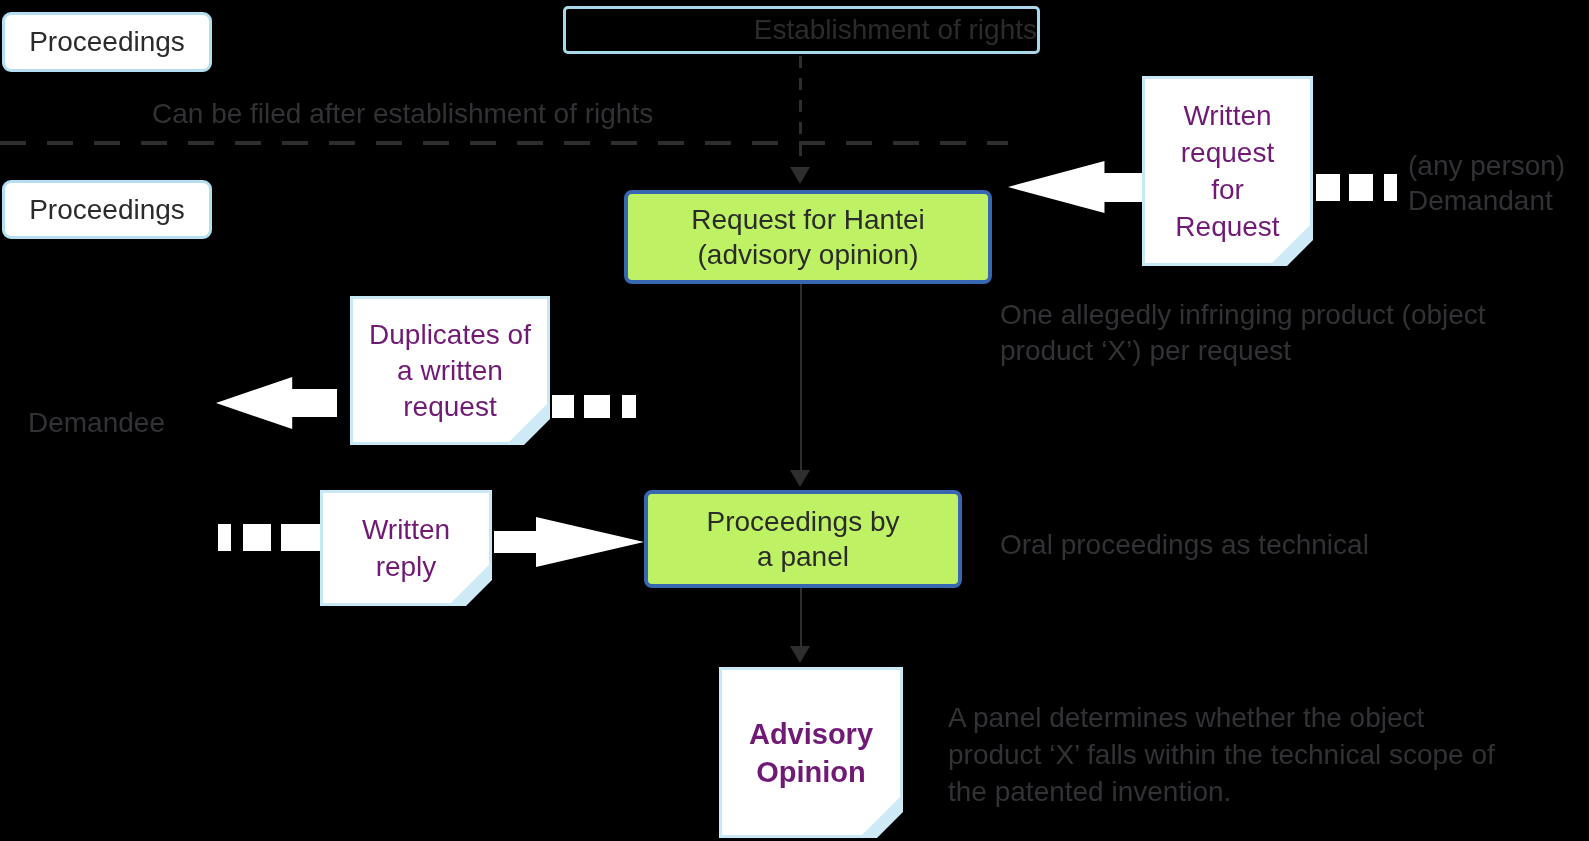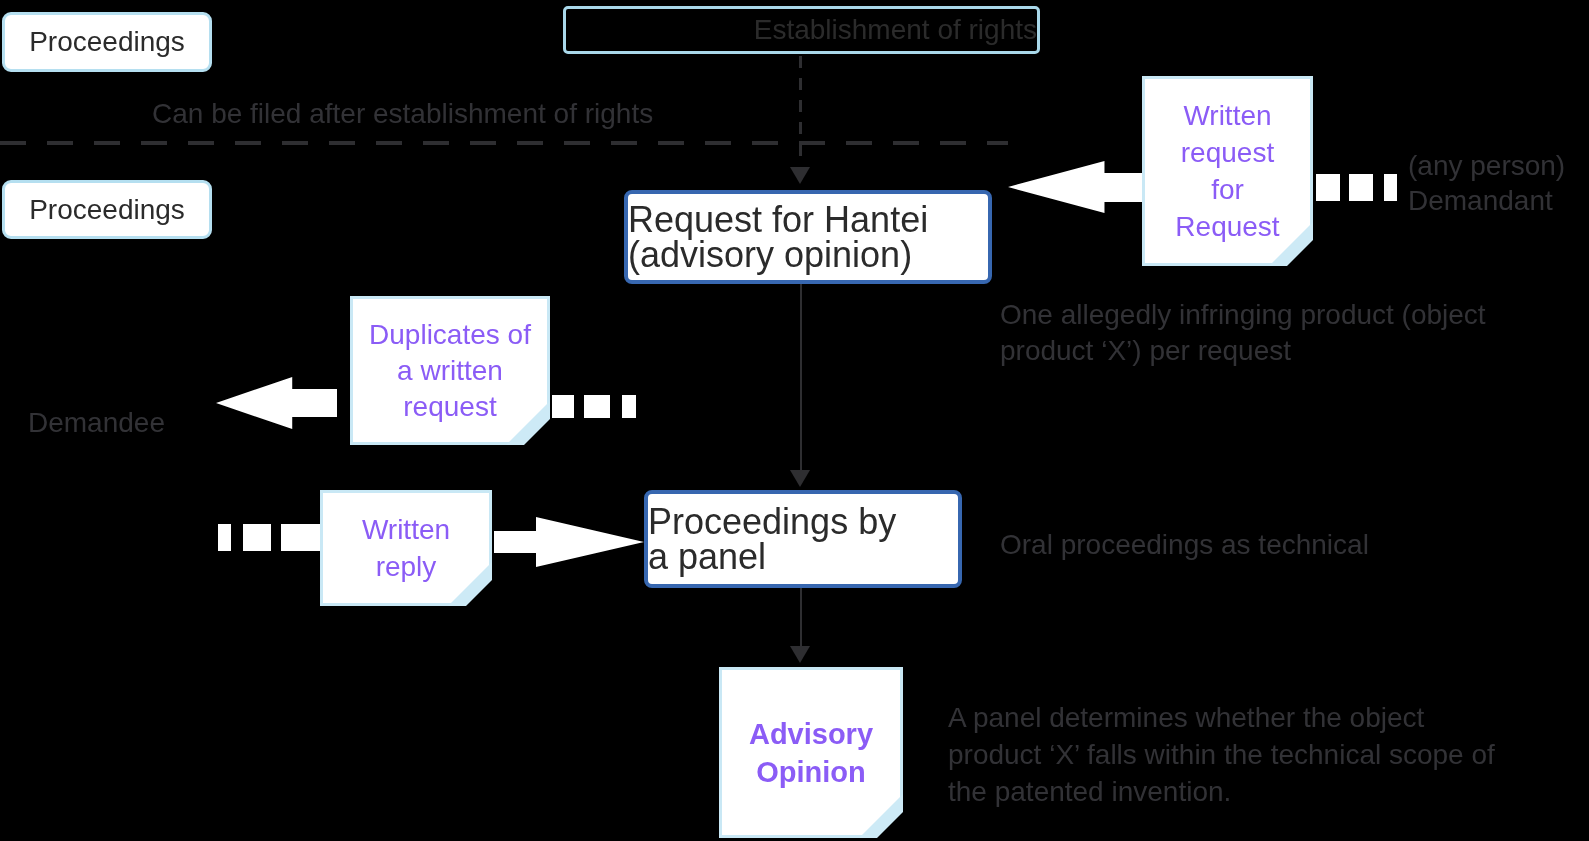--- a/index.html
+++ b/index.html
@@ -15,29 +15,29 @@
     color:#2b2b2b;font-size:28px;box-sizing:border-box;
   }
   
   .outline-box{
     background:transparent;border:3px solid #a9d8ea;border-radius:5px;
     display:flex;align-items:center;justify-content:flex-end;
     color:#2b2b2b;font-size:28px;box-sizing:border-box;
   }
   
   .blue-box{
-    background:#ffffff;border:4px solid #3767b0;border-radius:8px;
-    display:flex;flex-direction:column;align-items:flex-start;justify-content:center;
-    color:#2b2b2b;font-size:36px;line-height:35px;text-align:center;box-sizing:border-box;
+    background:#bef264;border:4px solid #3767b0;border-radius:8px;
+    display:flex;flex-direction:column;align-items:center;justify-content:center;
+    color:#2b2b2b;font-size:28px;line-height:35px;text-align:center;box-sizing:border-box;
   }
   
   .doc{
     background:#fff;border:3px solid #c9e8f5;box-sizing:border-box;
     display:flex;flex-direction:column;align-items:center;justify-content:center;
-    color:#8b5cf6;font-size:28px;line-height:37px;text-align:center;
+    color:#701a75;font-size:28px;line-height:37px;text-align:center;
   }
   .doc-fold{
     position:absolute;right:-3px;bottom:-3px;width:44px;height:44px;
     background:#cdeaf6;clip-path:polygon(100% 0,100% 100%,0 100%);
   }
   .doc-cut{
     position:absolute;right:-3px;bottom:-3px;width:26px;height:26px;
     background:#000;clip-path:polygon(100% 0,100% 100%,0 100%);
   }
   

